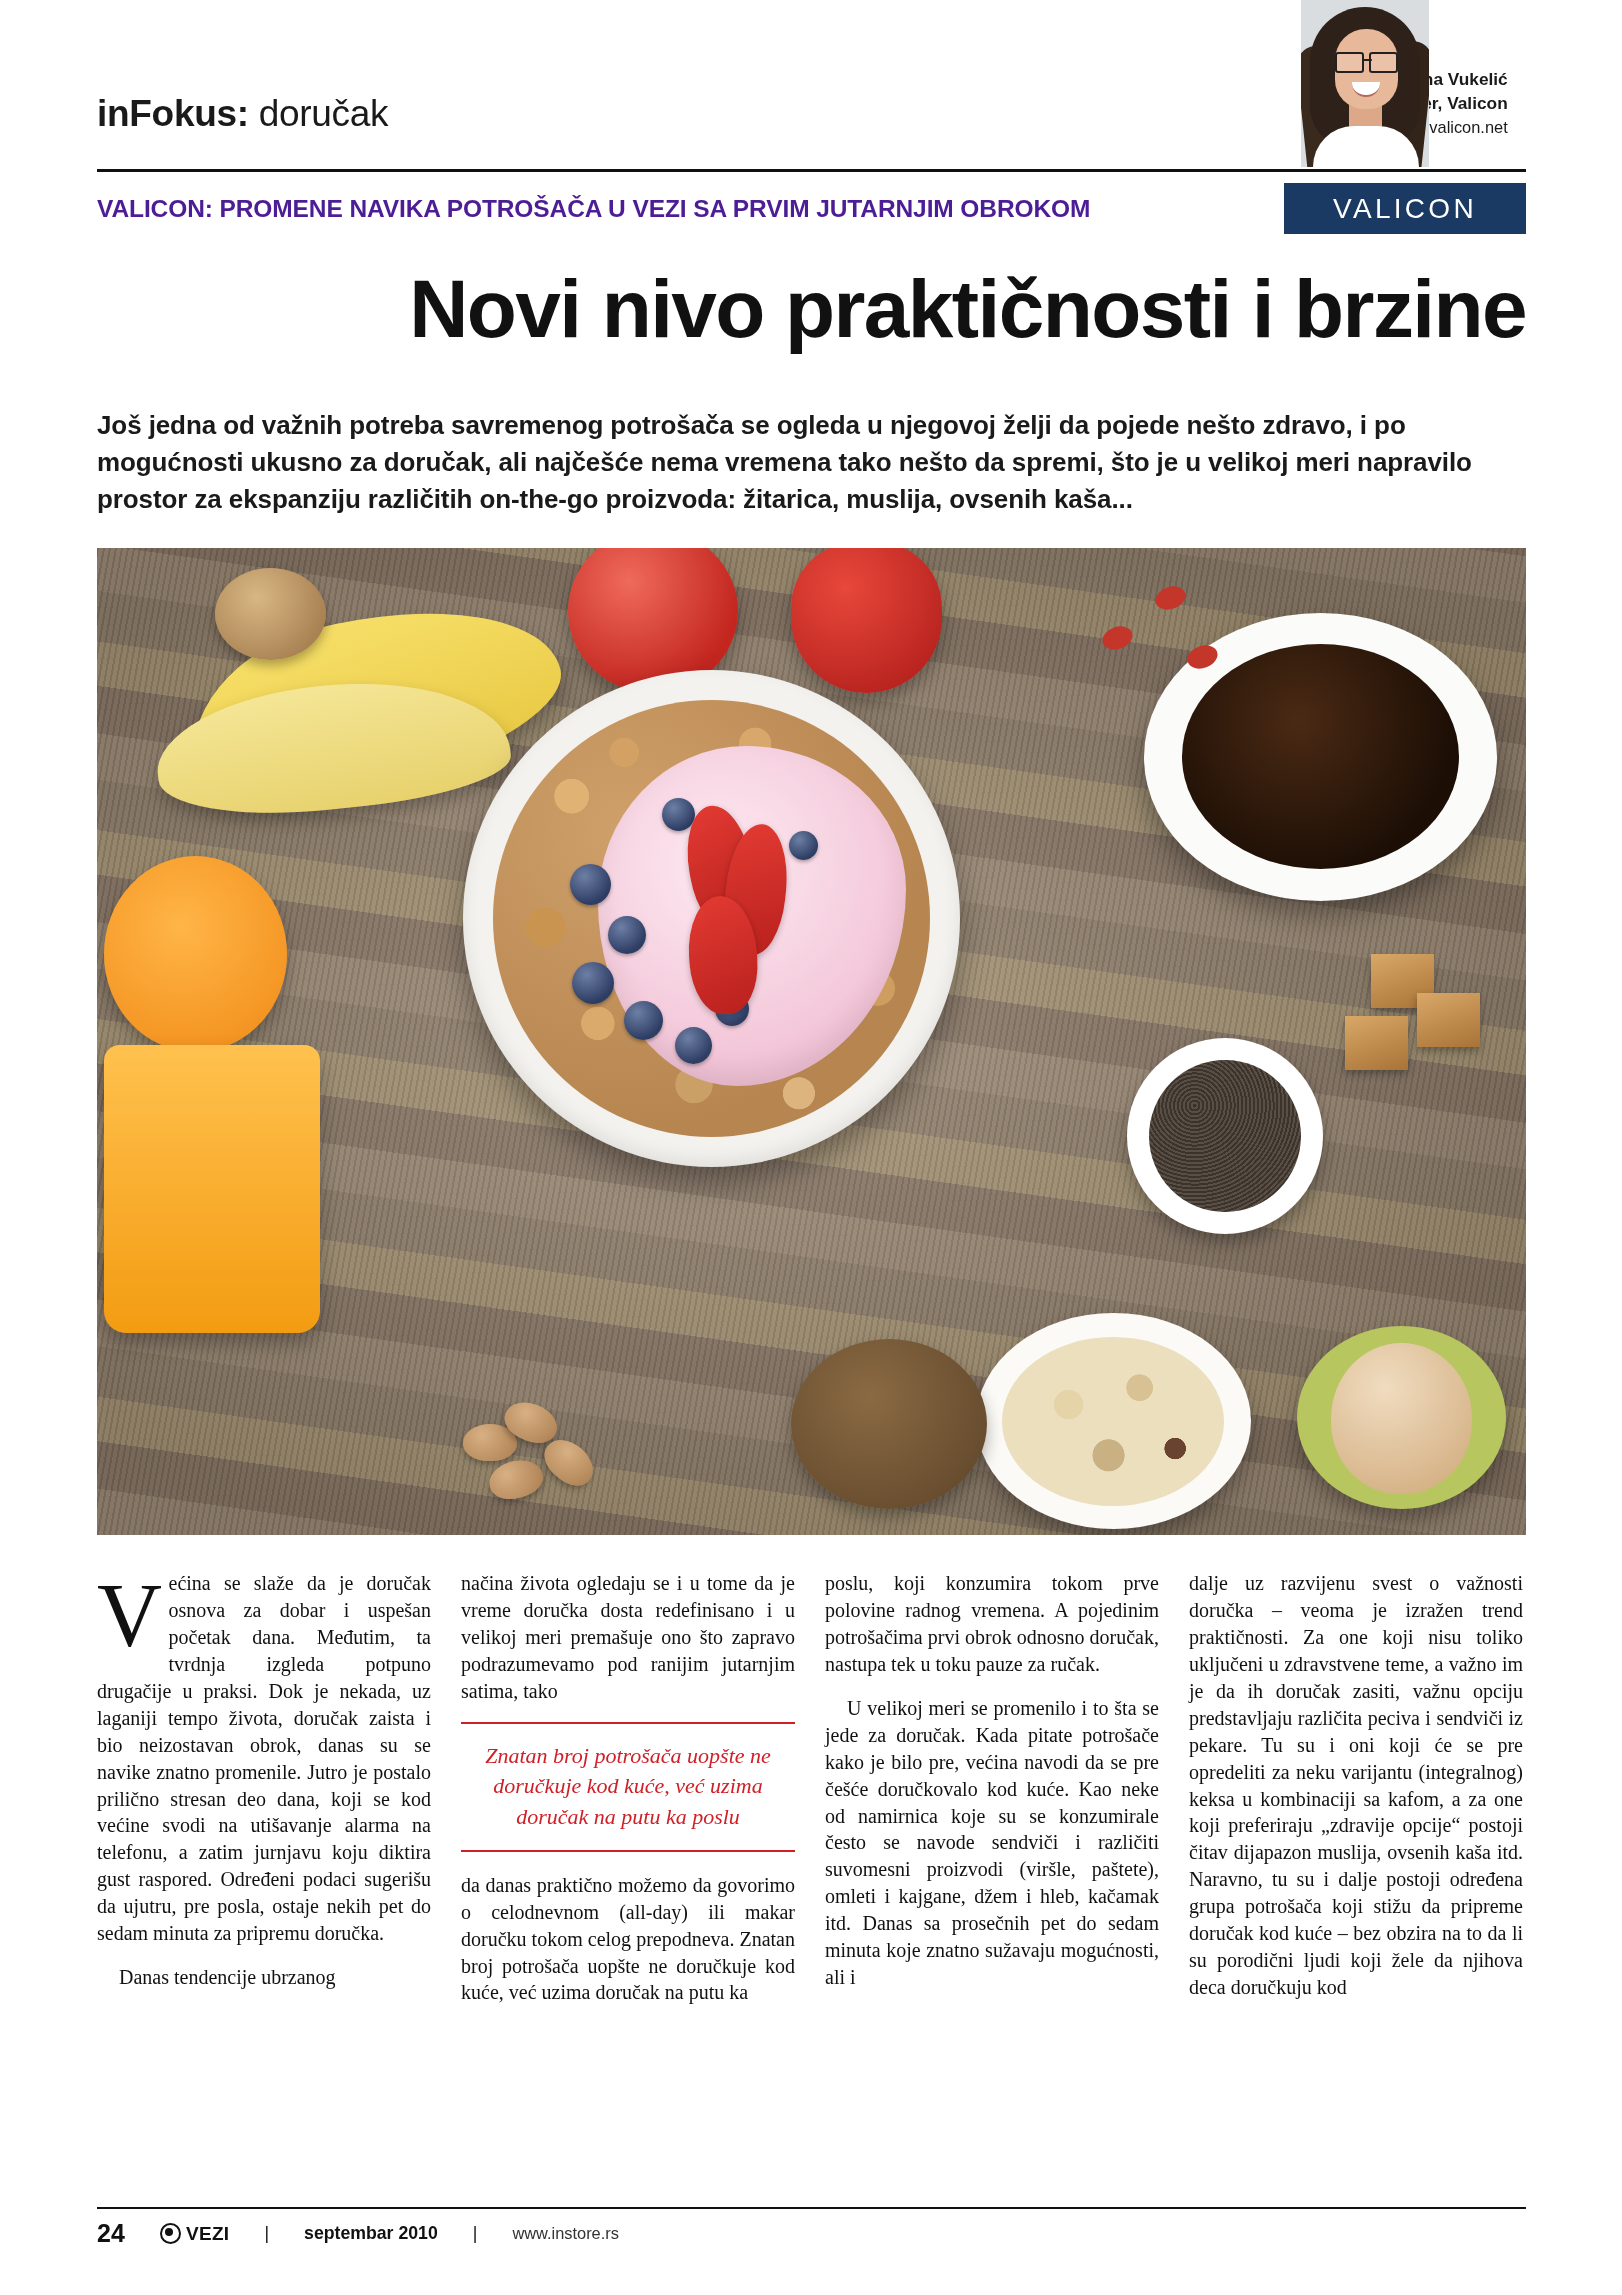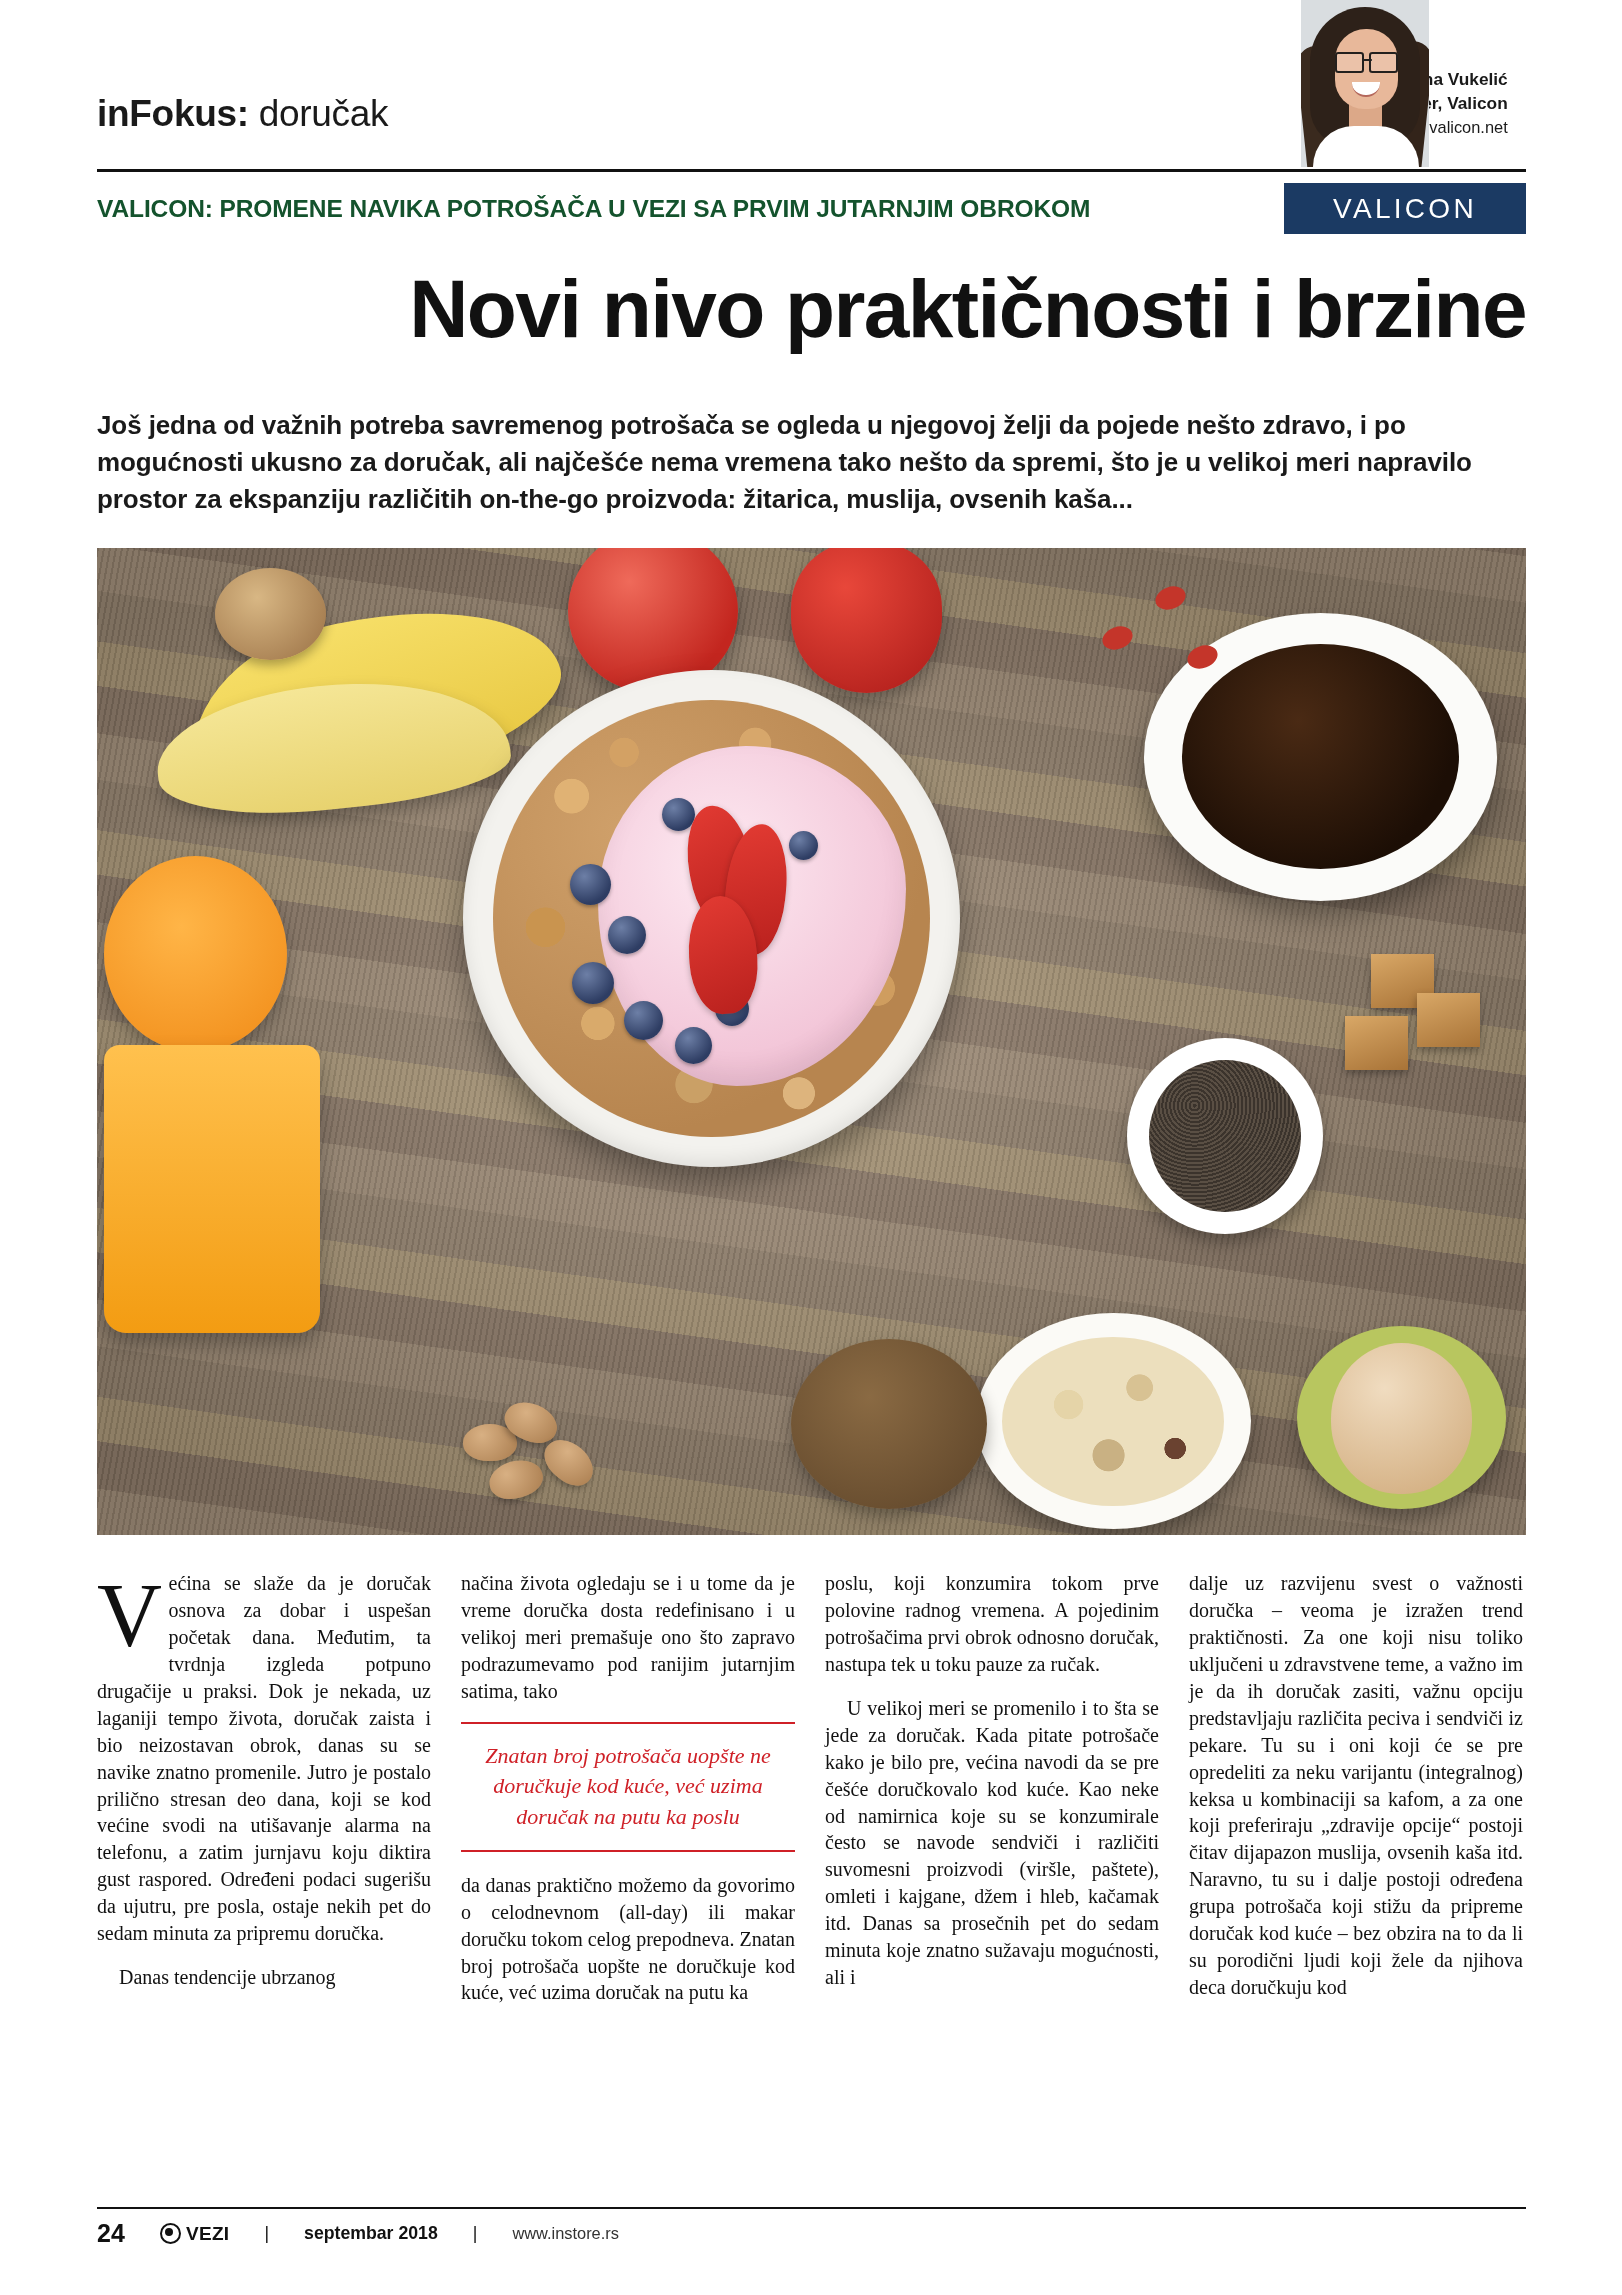--- a/index.html
+++ b/index.html
@@ -171,21 +171,21 @@
   .strip {
     display: flex;
     align-items: center;
     justify-content: space-between;
     height: 73px;
   }
   .strip-text {
     font-size: 24.5px;
     font-weight: 700;
     letter-spacing: -0.1px;
-    color: #14532d;
+    color: #4c1d95;
     white-space: nowrap;
   }
   .valicon-logo {
     width: 242px;
     height: 51px;
     background: #1b3a63;
     color: #fff;
     display: flex;
     align-items: center;
     justify-content: center;
@@ -641,19 +641,19 @@
 
   </div>
 
   <div class="footer">
     <span class="pagenum">24</span>
     <span class="store-logo">
       <span class="store-mark"></span>
       <span>VEZI</span>
     </span>
     <span class="foot-sep">|</span>
-    <span class="foot-date">septembar 2018</span>
+    <span class="foot-date">septembar 2010</span>
     <span class="foot-sep">|</span>
     <span class="foot-url">www.instore.rs</span>
   </div>
 
 </div>
 
 
 </body></html>

